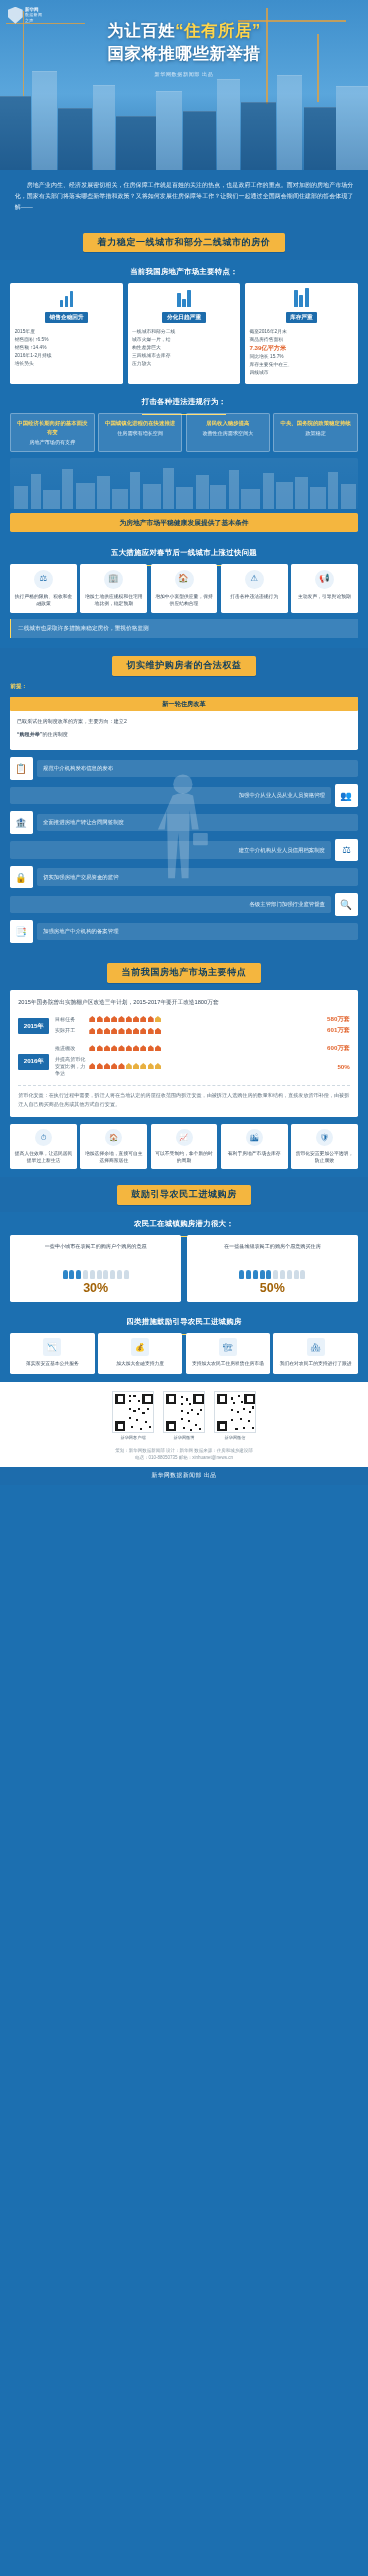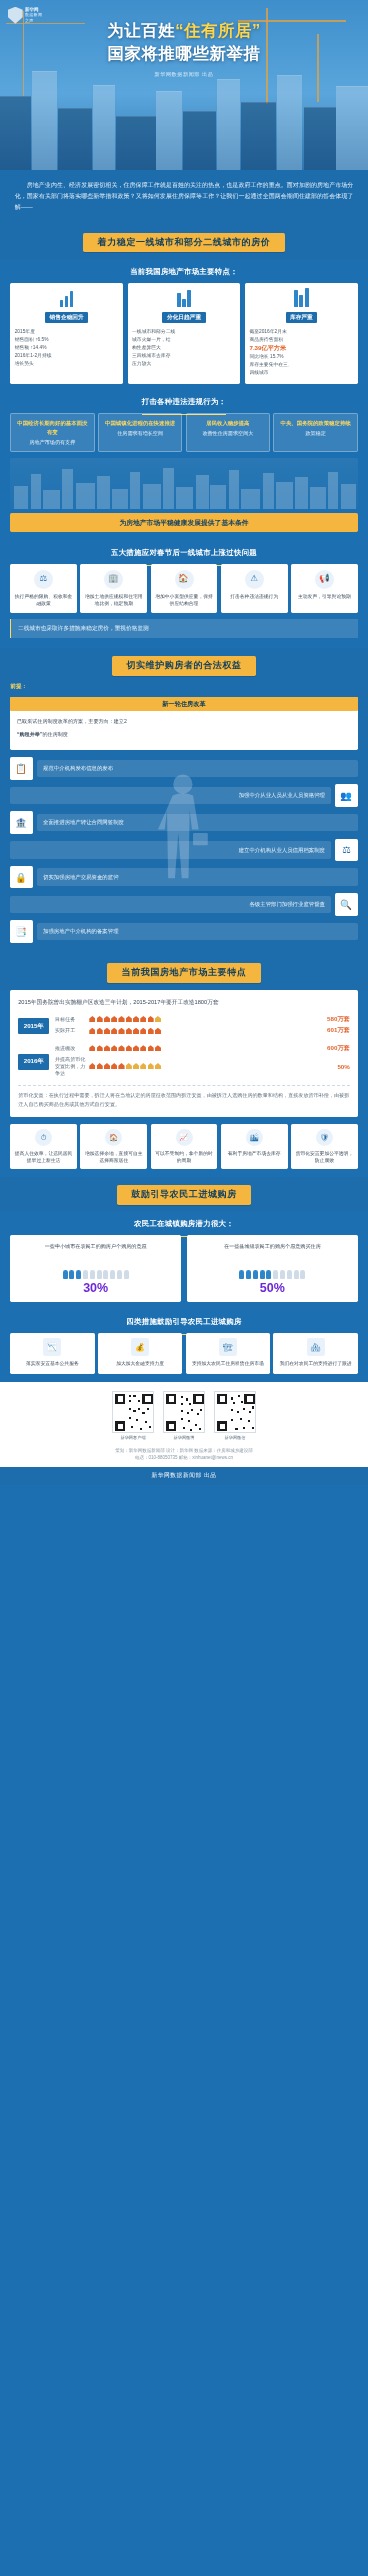--- a/index.html
+++ b/index.html
@@ -189,21 +189,21 @@
     flex:1; background:#ffffff; border-radius:1.7px; padding:5.1px 3.4px; font-size:4.8px; line-height:7.4px;
     color:#39495a; text-align:center;
   }
   .b5 .b .ci { width:17px;height:17px;border-radius:50%;background:#e9f2fa;margin:0 auto 3.4px;
     display:flex;align-items:center;justify-content:center;color:#1d6cac;font-size:7.4px;}
 
   
   .mw-two { display:flex; gap:5.7px; margin:0 10.2px 8px; }
   .mw-two .c { flex:1; background:#ffffff; border-radius:1.7px; padding:6.8px 5.7px; color:#39495a; text-align:center; }
   .mw-two .c .q { font-size:5.1px; line-height:8px; min-height:24px; }
-  .mw-two .c .pc { font-size:12.5px; font-weight:bold; color:#6d28d9; margin-top:2.3px; }
+  .mw-two .c .pc { font-size:12.5px; font-weight:bold; color:#a16207; margin-top:2.3px; }
   .mw-two .c .ppl { display:flex; justify-content:center; gap:1.7px; margin:4.5px 0 1.1px; }
   .mw-two .c .ppl i { width:5.1px;height:9px;background:#cfdce7;border-radius:2.3px 2.3px 1.1px 1.1px; display:block;}
   .mw-two .c .ppl i.on { background:#2e86c8; }
 
   .m4 { display:flex; gap:3.4px; margin:0 10.2px 8px; }
   .m4 .m { flex:1; background:#ffffff; border-radius:1.7px; padding:5.7px 3.4px; text-align:center; color:#39495a; font-size:4.8px; line-height:7.4px; }
   .m4 .m .ci { width:18px;height:18px;border-radius:2.3px;background:#e9f2fa;margin:0 auto 4px;
     display:flex;align-items:center;justify-content:center;color:#1d6cac;font-size:8px;}
 
   

